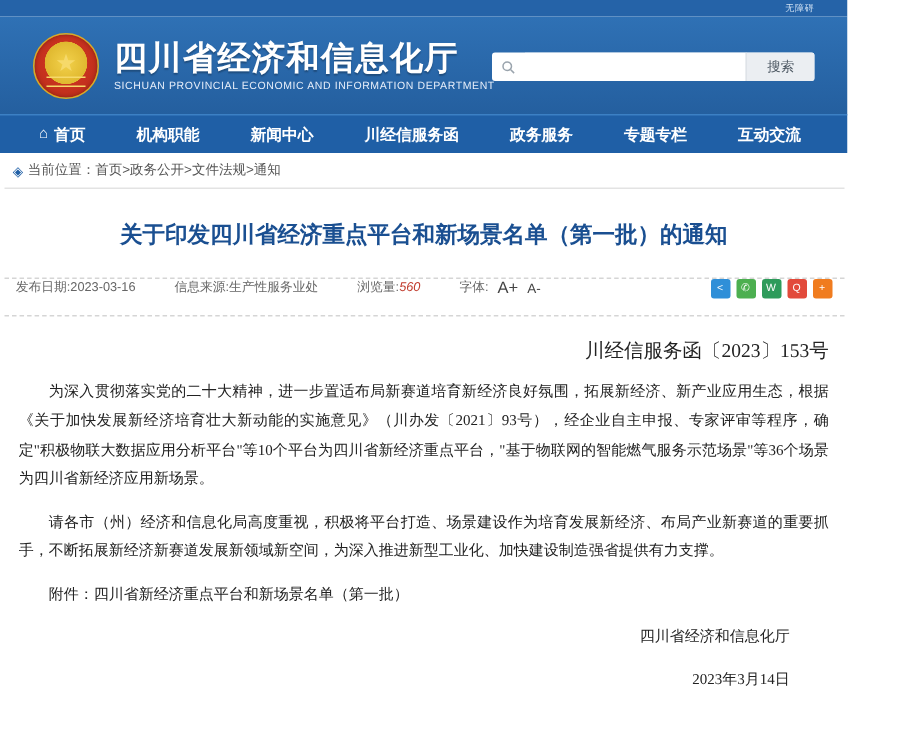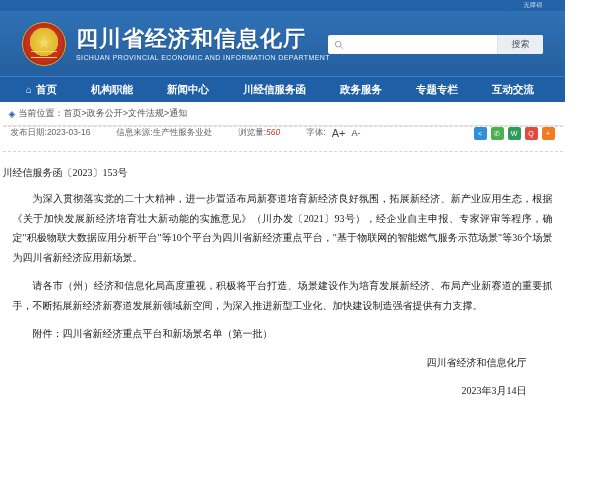--- a/index.html
+++ b/index.html
@@ -240,21 +240,22 @@
     font-size: 7px;
     cursor: pointer;
   }
   .sh-blue { background: #2f8fd8; }
   .sh-green { background: #4caf50; }
   .sh-darkgreen { background: #2e9b5b; }
   .sh-red { background: #e24a3b; }
   .sh-orange { background: #f07c1f; }
 
   .docnum {
-    font-size: 10px;
+    text-align: right;
+    font-size: 13px;
     color: #222;
     padding: 14px 10px 0 0;
     font-family: "Liberation Serif", serif;
   }
   .body-text {
     font-size: 10px;
     color: #222;
     line-height: 1.95;
     padding: 0 10px;
     text-align: justify;
@@ -326,20 +327,21 @@
     </div>
   </div>
 
   <div class="content">
 
     <div class="breadcrumb-bar">
       <span class="breadcrumb-icon">◈</span>
       <span class="breadcrumb-text">当前位置：首页&gt;政务公开&gt;文件法规&gt;通知</span>
     </div>
 
+    <div class="doc-title">关于印发四川省经济重点平台和新场景名单（第一批）的通知</div>
 
     <div class="meta-bar">
       <span class="meta-item">
         <span>发布日期:</span><span>2023-03-16</span>
       </span>
       <span class="meta-item">
         <span>信息来源:</span><span>生产性服务业处</span>
       </span>
       <span class="meta-item">
         <span>浏览量:</span><span class="num">560</span>

